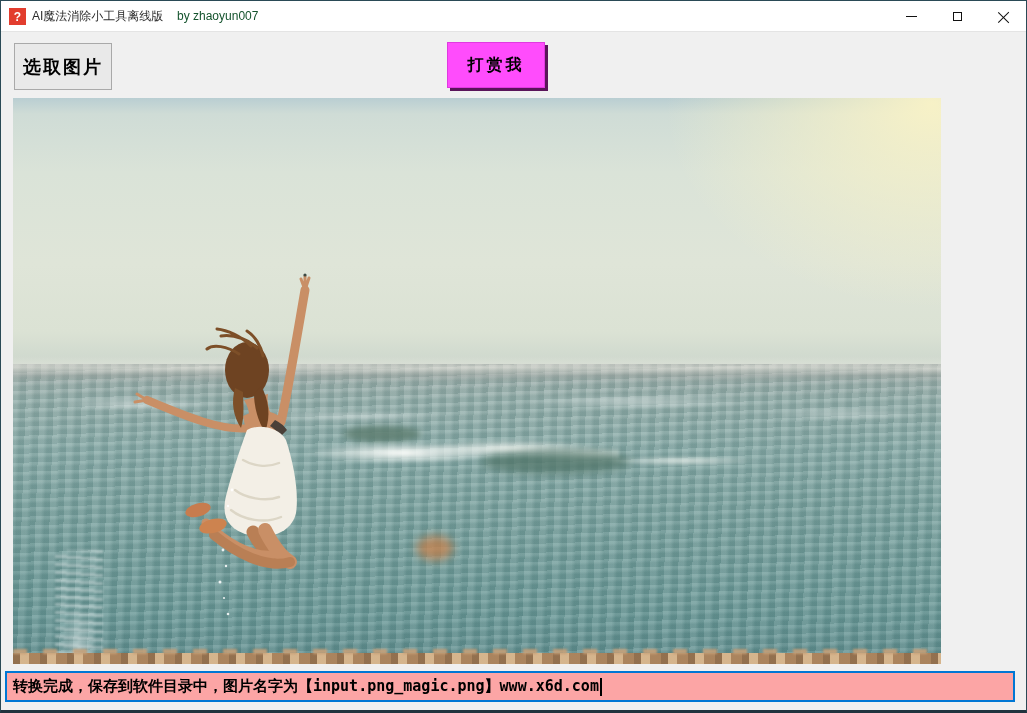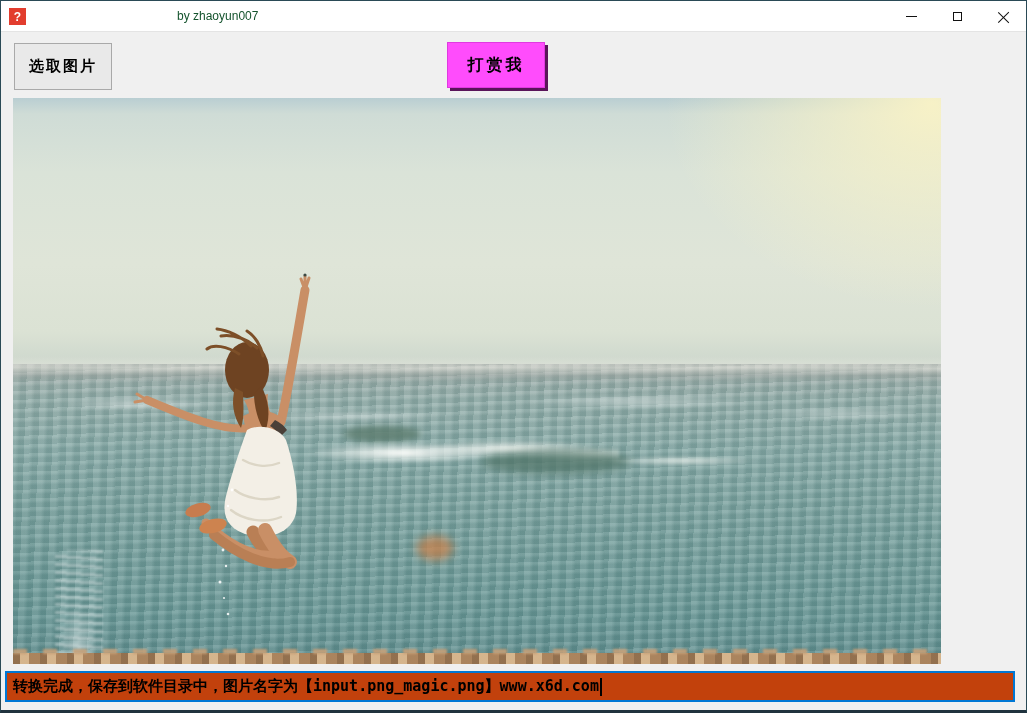--- a/index.html
+++ b/index.html
@@ -37,21 +37,21 @@
   .g-min{ width:11px; height:1px; background:#111; display:block; }
   .g-max{ width:9px; height:9px; border:1px solid #111; display:block; }
   .g-x{ position:relative; width:12px; height:12px; display:block; }
   .g-x::before,.g-x::after{ content:""; position:absolute; left:5.5px; top:-1px; width:1.4px; height:15px; background:#111; }
   .g-x::before{ transform:rotate(45deg); }
   .g-x::after{ transform:rotate(-45deg); }
 
   
   .btn{
     position:absolute; background:#e9e9e9; border:1px solid #a9a9a9;
-    font-size:15px; font-weight:bold; color:#000;
+    font-size:18px; font-weight:bold; color:#000;
     font-family:"Liberation Sans", sans-serif; letter-spacing:2px;
     display:flex; align-items:center; justify-content:center; cursor:default;text-align:right;
   }
   .btn-select{ left:13px; top:42px; width:98px; height:47px; }
   .btn-convert{ left:818px; top:42px; width:196px; height:47px; letter-spacing:1px; }
   .btn-donate{
     position:absolute; left:446px; top:41px; width:98px; height:46px;
     background:#ff4cfc; border:1px solid #e03ae0;
     box-shadow:3px 3px 0 0 #5a145a;
     font-size:16px; font-weight:bold; color:#000; letter-spacing:3px;
@@ -130,37 +130,38 @@
   .sand::before{
     content:""; position:absolute; left:0; right:0; top:-4px; height:5px;
     background:repeating-linear-gradient(90deg, rgba(198,160,120,0.9) 0 14px, rgba(198,160,120,0) 14px 30px);
     filter:blur(1px);
   }
   .woman{ position:absolute; left:0; top:0; }
 
   
   .status{
     position:absolute; left:4px; top:670px; width:1010px; height:31px;
-    background:#c2410c; border:2px solid #0077d4;
+    background:#fca5a5; border:2px solid #0077d4;
     display:flex; align-items:center; padding:0 6px;
     font-size:15px; font-weight:bold; color:#000;
     font-family:"DejaVu Sans Mono","Liberation Sans",sans-serif;
     white-space:nowrap; overflow:hidden; cursor:text;
   }
   .caret{ display:inline-block; width:2px; height:18px; background:#000; margin-left:1px; }
 </style>
 </head>
 <body>
 
 <div class="window">
 
   <div class="titlebar">
     <div class="app-icon">
       <span>?</span>
     </div>
+    <div class="win-title">AI魔法消除小工具离线版</div>
     <div class="win-byline">by zhaoyun007</div>
     <div class="controls">
       <button class="ctrl">
         <span class="g-min"></span>
       </button>
       <button class="ctrl">
         <span class="g-max"></span>
       </button>
       <button class="ctrl">
         <span class="g-x"></span>

